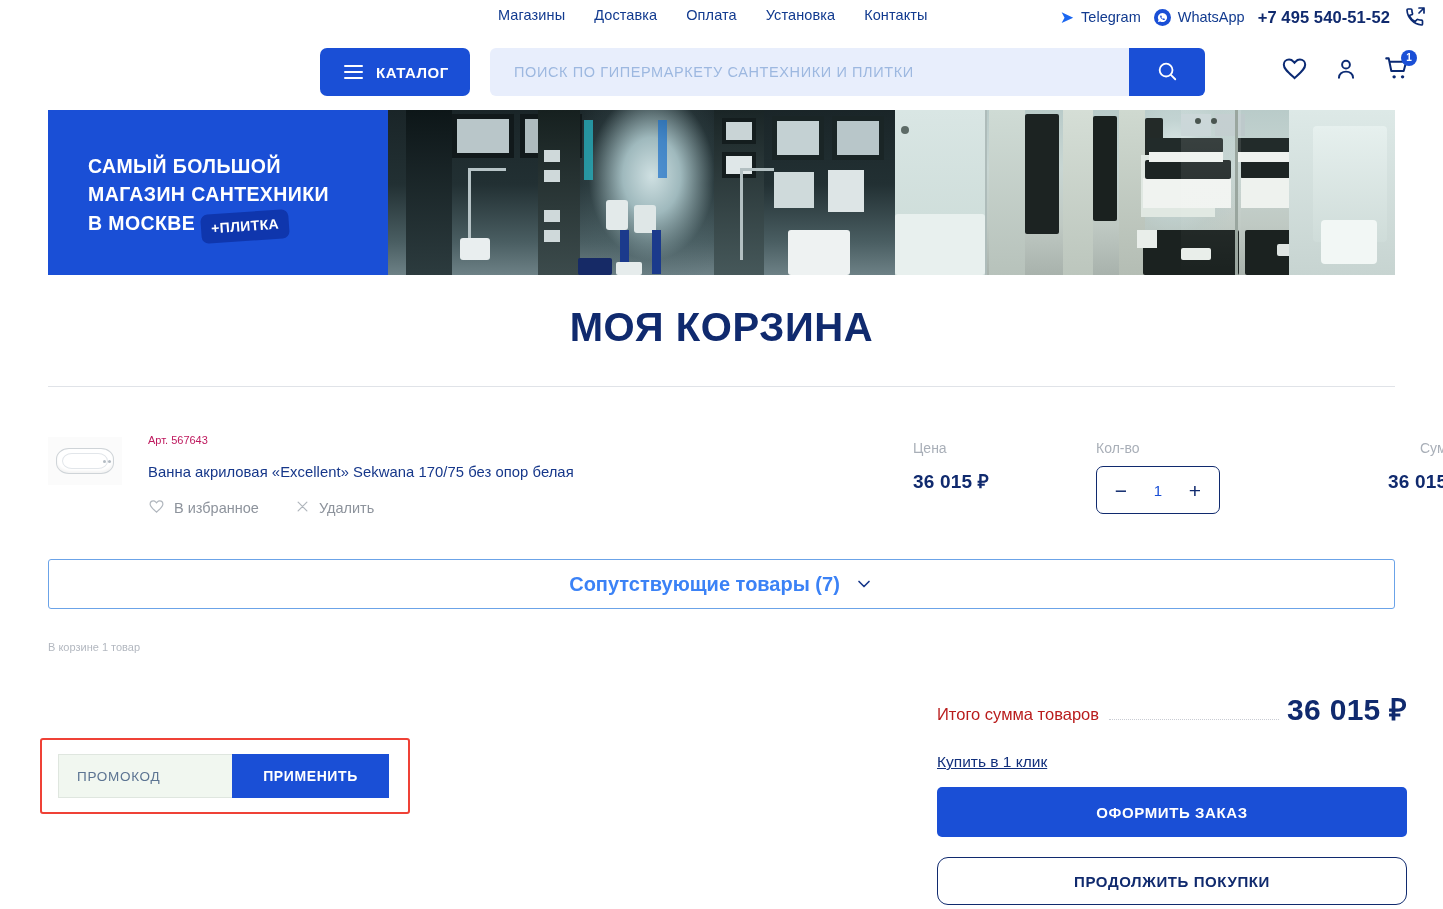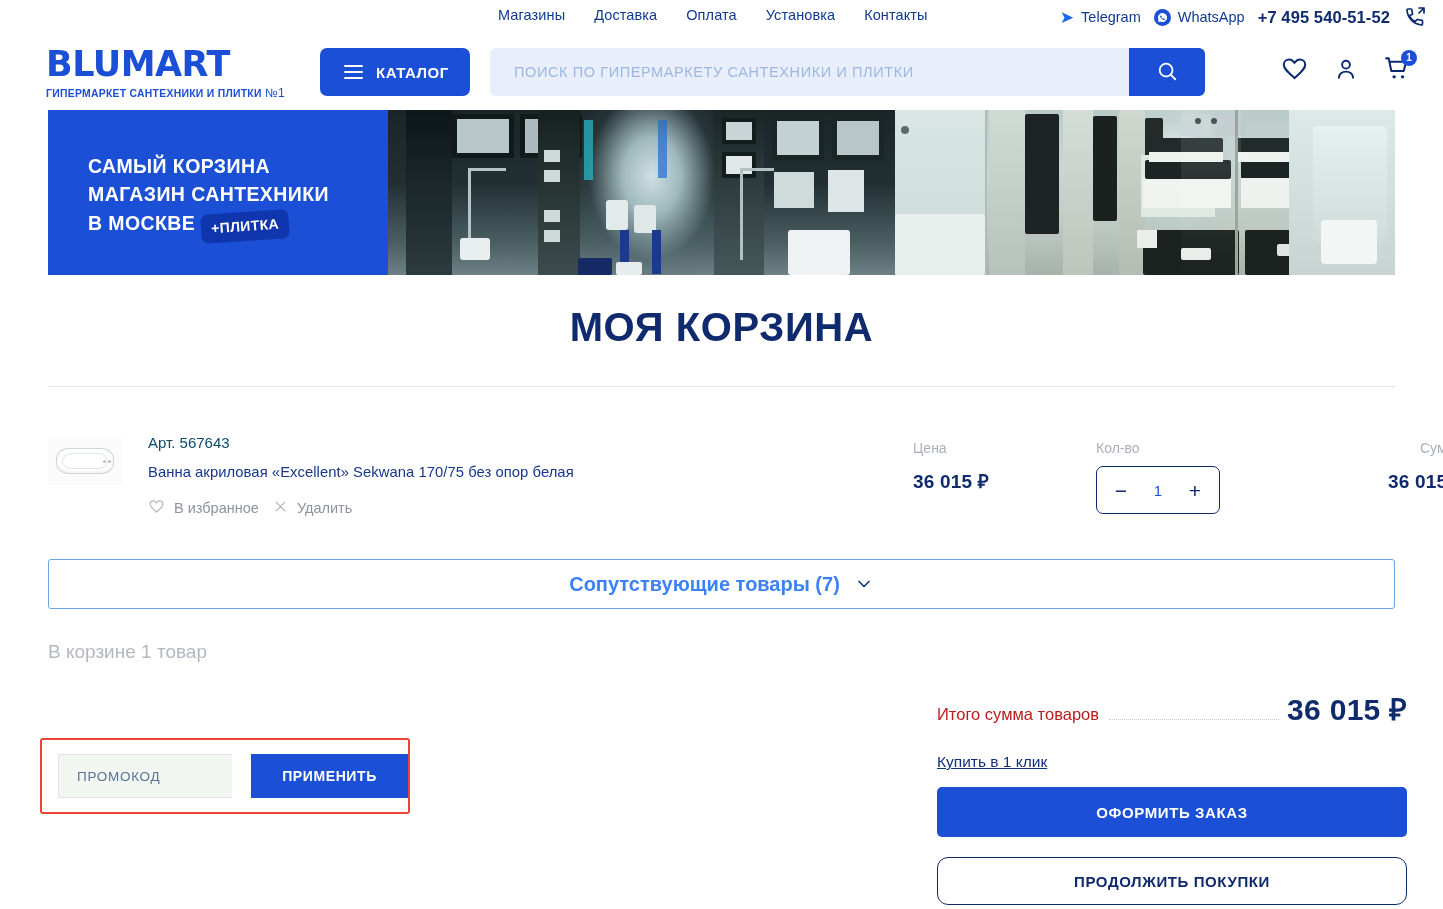--- a/index.html
+++ b/index.html
@@ -176,28 +176,28 @@
     content:""; position:absolute; left:5px; top:4px; right:5px; bottom:4px;
     border:1.2px solid #e2e6ea; border-radius: 10px/8px;
   }
   .tub::after {
     content:""; position:absolute; right:7px; top:11px;
     width:3px; height:3px; border-radius:50%; background:#b4bcc4;
     box-shadow: 5px 0 0 #b4bcc4;
   }
   .p-art {
     position: absolute; left: 100px; top: 2px;
-    font-size: 15px; color: #0c4a6e;
+    font-size: 11px; color: #be185d;
   }
   .p-name {
     position: absolute; left: 100px; top: 32px;
     font-size: 14.8px; color: #16378a; letter-spacing: .05px;
     text-decoration: none; cursor: pointer;
   }
-  .p-actions { position: absolute; left: 100px; top: 66px; display: flex; gap: 14px; }
+  .p-actions { position: absolute; left: 100px; top: 66px; display: flex; gap: 36px; }
   .p-act {
     display: flex; align-items: center; gap: 9px;
     font-size: 14.5px; color: #8d939c; cursor: pointer;
   }
   .p-act svg { color: #b0b6bd; }
 
   .col-price { position: absolute; left: 865px; top: 8px; width: 150px; }
   .col-qty   { position: absolute; left: 1048px; top: 8px; width: 180px; }
   .col-sum   { position: absolute; left: 1276px; top: 8px; width: 140px; text-align: right; }
   .col-lbl { font-size: 14px; color: #a9afb8; margin-bottom: 12px; }
@@ -225,21 +225,21 @@
     position: absolute; left: 48px; top: 559px;
     width: 1347px; height: 50px; border: 1.4px solid #6ba3e8;
     border-radius: 3px; display: flex; align-items: center;
     justify-content: center; gap: 14px; cursor: pointer; background:#fff;
   }
   .acc-bar .acc-lbl { font-size: 20px; font-weight: 700; color: #3b82f6; }
   .acc-bar .chev { color: #16378a; display:flex; }
 
   .cart-count {
     position: absolute; left: 48px; top: 641px;
-    font-size: 19px; color: #b3b8c0;
+    font-size: 11px; color: #b3b8c0;
   }
 
   
   .totals { position: absolute; left: 937px; top: 688px; width: 470px; }
   .total-row {
     display: flex; align-items: baseline; width: 470px;
   }
   .total-lbl { font-size: 16.5px; color: #b91c1c; white-space: nowrap; }
   .total-dots {
     flex: 1; border-bottom: 1px dotted #c9ccd3;
@@ -279,21 +279,21 @@
   .promo-input {
     width: 174px; height: 44px; border: 1px solid #dfe6df;
     border-right: none; background: #f1f7f0; outline: none;
     padding: 4px 18px; font-size: 13.5px; letter-spacing: .7px;
     color: #701a75; font-family: "Liberation Sans", sans-serif;
   }
   .promo-input::placeholder { color: #5c7492; letter-spacing: .7px; }
   .promo-btn {
     width: 157px; height: 44px; background: #1a4fd6; border: none;
     cursor: pointer; color: #fff; font-size: 14px; font-weight: 700;
-    letter-spacing: .6px; font-family: "Liberation Sans", sans-serif; margin-left: 19px;
+    letter-spacing: .6px; font-family: "Liberation Sans", sans-serif;
   }
 </style>
 </head>
 <body>
 
 <div class="topbar">
   <nav class="topnav">
     <a href="#">Магазины</a>
     <a href="#">Доставка</a>
     <a href="#">Оплата</a>
@@ -318,27 +318,20 @@
     <span class="callback-icon">
       <svg viewBox="0 0 24 24" fill="none" stroke="currentColor" stroke-width="1.7" stroke-linecap="round" stroke-linejoin="round" width="24" height="24">
         <path d="M6.2 10.5a13 13 0 006 6l1.8-1.8c.3-.3.7-.4 1-.2 1.1.4 2.3.6 3.5.6.6 0 1 .4 1 1V19c0 .6-.4 1-1 1A16 16 0 014 5c0-.6.4-1 1-1h2.9c.6 0 1 .4 1 1 0 1.2.2 2.4.6 3.5.1.3 0 .7-.2 1z"></path>
         <path d="M21 3l-5 5M16 3h5v5"></path>
       </svg>
     </span>
   </div>
 </div>
 
 <div class="header">
-  <div class="logo-wrap">
-    <div class="logo-main">BLUMART</div>
-    <div class="logo-sub">
-      <span>ГИПЕРМАРКЕТ САНТЕХНИКИ И ПЛИТКИ</span>
-      <span class="num1">№1</span>
-    </div>
-  </div>
 
   <button class="catalog-btn">
     <span class="burger">
         <span></span>
         <span></span>
         <span></span>
       </span>
     <span class="lbl">КАТАЛОГ</span>
   </button>
 
@@ -379,21 +372,21 @@
         </svg>
       </span>
       <span class="cart-badge">1</span>
     </a>
   </div>
 </div>
 
 <div class="banner">
   <div class="banner-left">
     <div class="banner-text">
-      <div>САМЫЙ КОРЗИНА</div>
+      <div>САМЫЙ БОЛЬШОЙ</div>
       <div>МАГАЗИН САНТЕХНИКИ</div>
       <div>
         <span>В МОСКВЕ</span><span class="plitka-badge">+ПЛИТКА</span>
       </div>
     </div>
   </div>
   <div class="banner-photo1">
     <div class="b1" style="left:18px;top:0;width:46px;height:165px;background:linear-gradient(180deg,#0d1618,#2c3b3e);"></div>
     <div class="b1" style="left:64px;top:4px;width:62px;height:44px;background:#b9c6c9;border:5px solid #11191b;"></div>
     <div class="b1" style="left:132px;top:4px;width:62px;height:44px;background:#aebbbe;border:5px solid #11191b;"></div>

